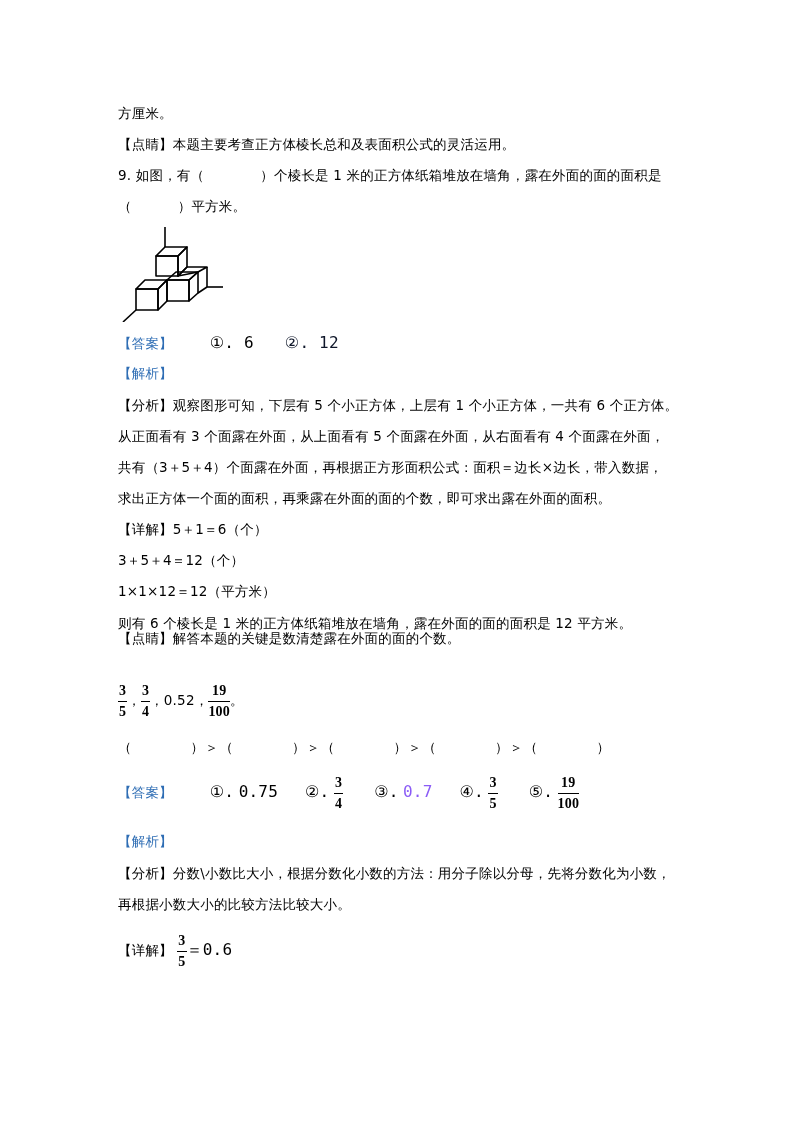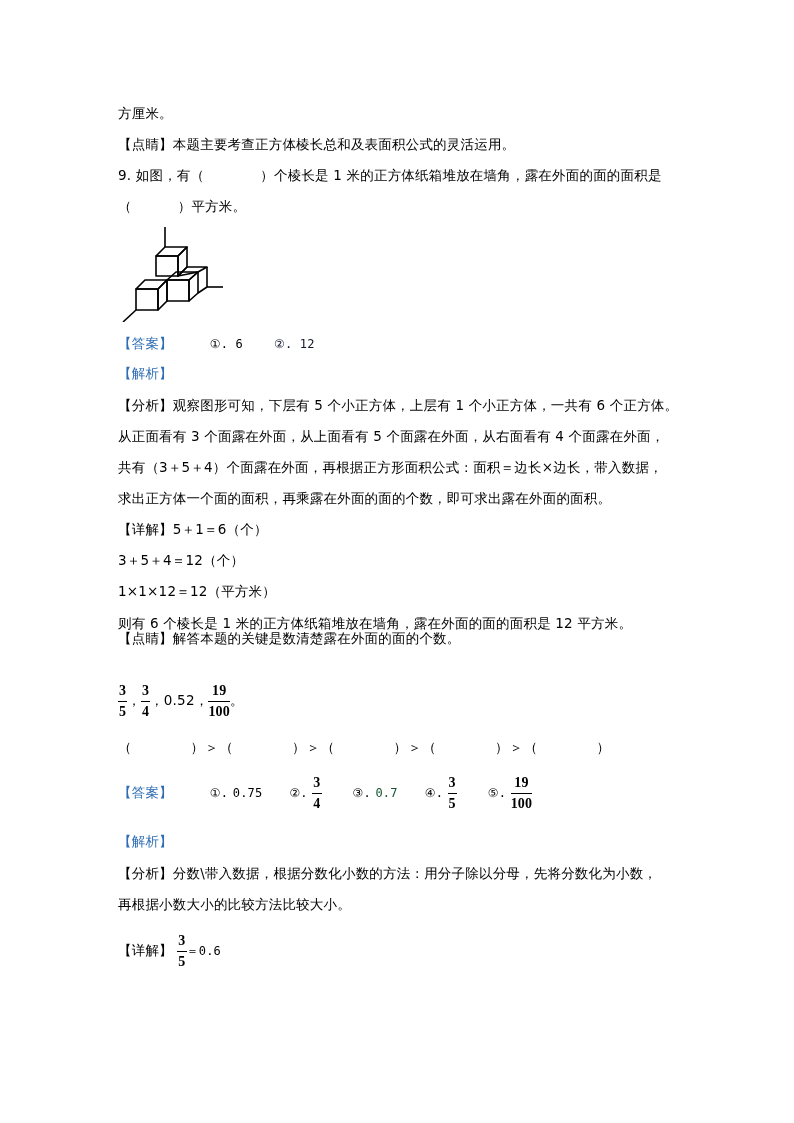--- a/index.html
+++ b/index.html
@@ -48,21 +48,21 @@
     }
     .figure {
       position: absolute;
       left: 118px;
       top: 222px;
       width: 120px;
       height: 100px;
     }
     .num-text {
       font-family: "DejaVu Sans Mono", "Liberation Mono", monospace;
-      font-size: 12px;
+      font-size: 16px;
     }
   </style>
 </head>
 <body>
 
 <div class="line" style="top:104px;">
   <span>方厘米。</span>
 </div>
 
 <div class="line" style="top:135px;">
@@ -157,35 +157,35 @@
 <div class="line blue" style="top:772px; line-height:40px;">
   <span>【答案】</span>
   <span style="display:inline-block;width:28px;"></span>
   <span style="color:#000;" class="num-text">①.</span>
   <span style="color:#000;" class="num-text">0.75</span>
   <span style="display:inline-block;width:18px;"></span>
   <span style="color:#000;" class="num-text">②.</span>
   <span class="frac" style="color:#000;"><span class="num">3</span><span class="den">4</span></span>
   <span style="display:inline-block;width:22px;"></span>
   <span style="color:#000;" class="num-text">③.</span>
-  <span style="color:#14532d;" class="num-text">0.7</span>
+  <span style="color:#8b5cf6;" class="num-text">0.7</span>
   <span style="display:inline-block;width:18px;"></span>
   <span style="color:#000;" class="num-text">④.</span>
   <span class="frac" style="color:#000;"><span class="num">3</span><span class="den">5</span></span>
   <span style="display:inline-block;width:22px;"></span>
   <span style="color:#000;" class="num-text">⑤.</span>
   <span class="frac" style="color:#000;"><span class="num">19</span><span class="den">100</span></span>
 </div>
 
 <div class="line blue" style="top:832px;">
   <span>【解析】</span>
 </div>
 
 <div class="line" style="top:864px;">
-  <span>【分析】</span><span>分数\带入数据，根据分数化小数的方法：用分子除以分母，先将分数化为小数，</span>
+  <span>【分析】</span><span>分数\小数比大小，根据分数化小数的方法：用分子除以分母，先将分数化为小数，</span>
 </div>
 <div class="line" style="top:895px;">
   <span>再根据小数大小的比较方法比较大小。</span>
 </div>
 
 <div class="line" style="top:930px; line-height:40px;">
   <span>【详解】</span>
   <span class="frac"><span class="num">3</span><span class="den">5</span></span><span class="num-text">＝0.6</span>
 </div>
 

